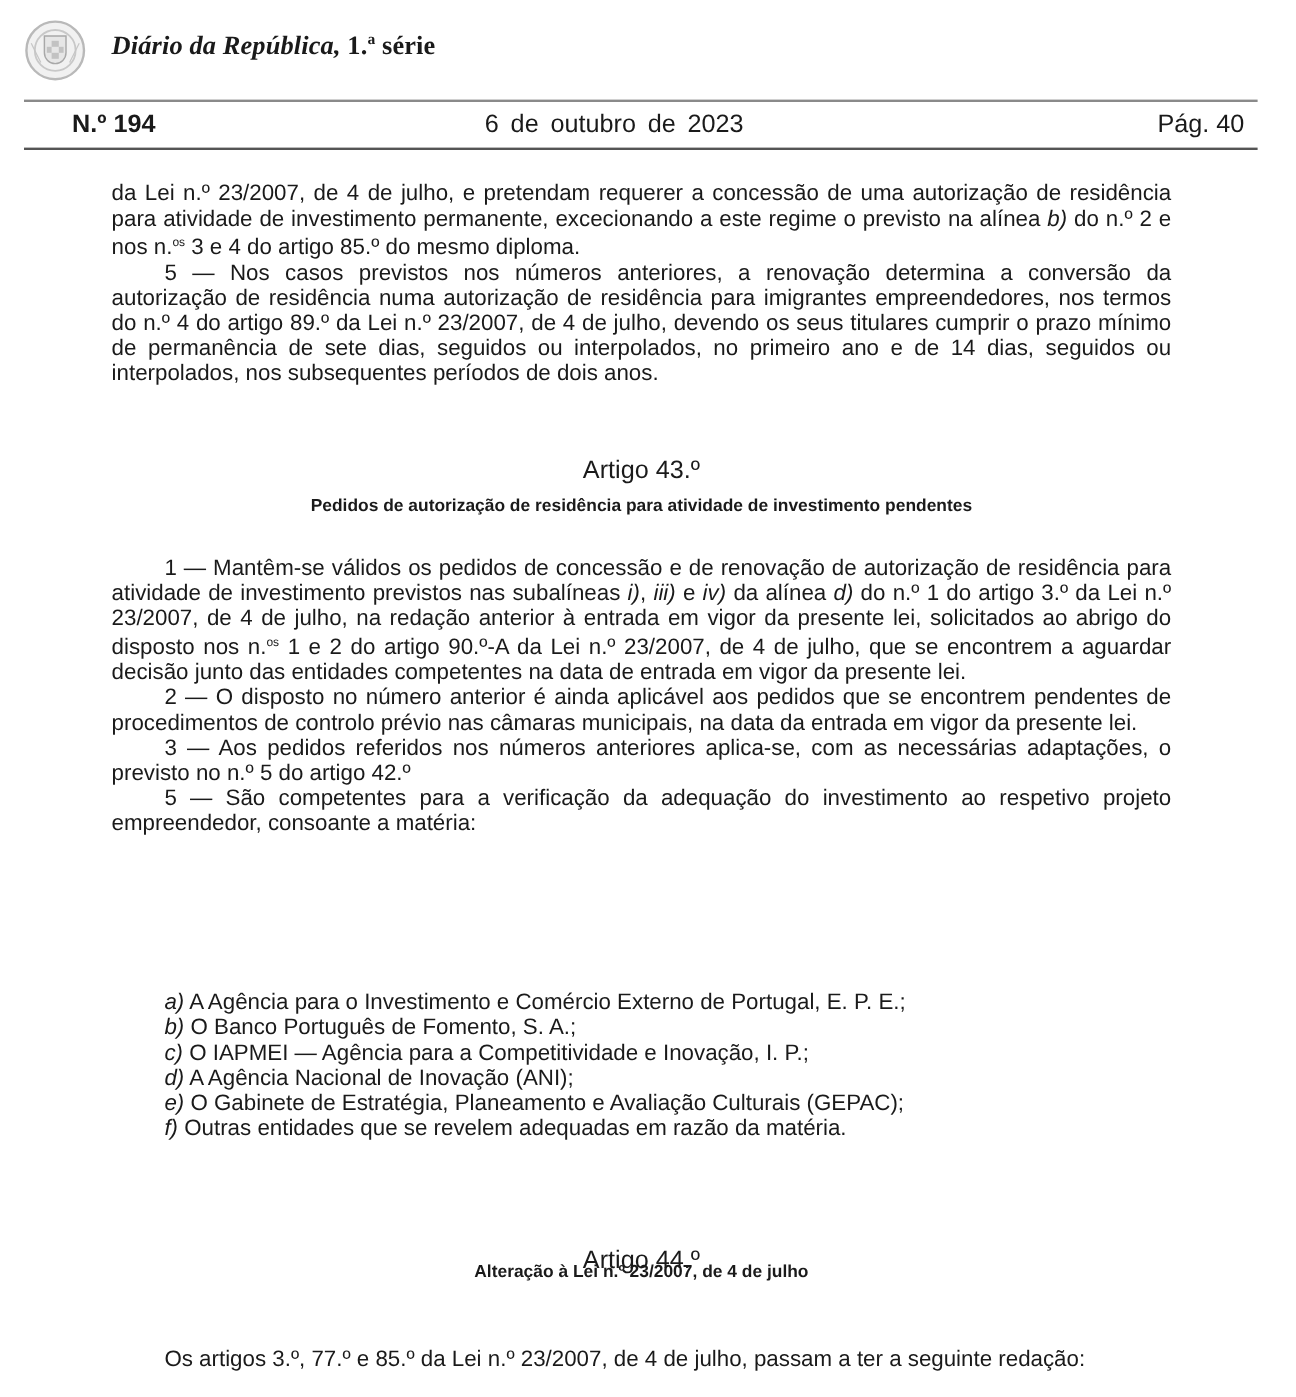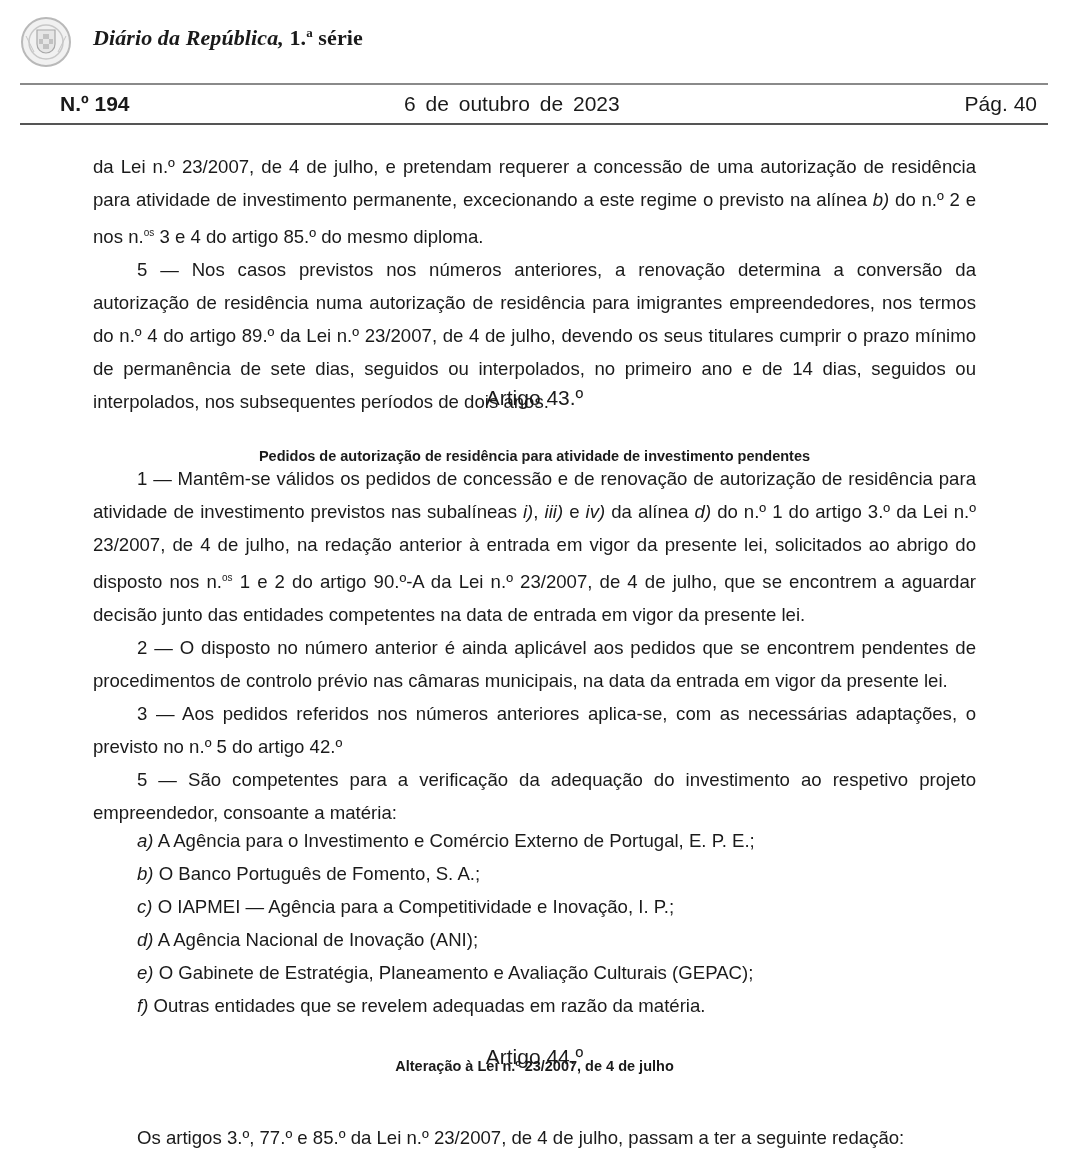--- a/index.html
+++ b/index.html
@@ -17,21 +17,21 @@
   .pub-title sup { font-size: 13px; vertical-align: 8px; }
   .rule { position: absolute; left: 20px; width: 1028px; height: 0; border-top: 2px solid #8a8a8a; }
   .rule.top { top: 83px; }
   .rule.bot { top: 123px; border-top-color: #555; }
   .hdr-row { position: absolute; top: 92px; left: 32px; width: 1005px; height: 26px; font-size: 21px; }
   .hdr-issue { position: absolute; left: 0; font-weight: bold; margin-left: 28px; }
   .hdr-date { position: absolute; left: 372px; word-spacing: 4px; }
   .hdr-page { position: absolute; right: 0; font-weight: normal; padding-left: 32px; }
 
   .body-text {
-    position: absolute; left: 93px; width: 883px; font-size: 18.6px; line-height: 33px;
+    position: absolute; left: 93px; width: 883px; font-size: 18.6px; line-height: 21px;
     text-align: justify;
   }
   .p { margin: 0; }
   .p.ind { text-indent: 44px; }
   .p.last { text-align-last: left; }
   .ctr { text-align: center; }
   .art { font-size: 21px; }
   .art-title { font-size: 14.5px; font-weight: bold; }
   .list { margin: 0; padding-left: 44px; }
   sup.s { font-size: 10px; vertical-align: 7px; }
@@ -64,21 +64,21 @@
   <span class="hdr-page">Pág. 40</span>
 </div>
 <div class="rule bot"></div>
 
 <div class="body-text" style="top:150px;">
   <p class="p last"><span>da Lei n.º 23/2007, de 4 de julho, e pretendam requerer a concessão de uma autorização de residência para atividade de investimento permanente, excecionando a este regime o previsto na alínea </span><i>b)</i><span> do n.º 2 e nos n.</span><sup class="s">os</sup><span> 3 e 4 do artigo 85.º do mesmo diploma.</span></p>
   <p class="p ind last">5 — Nos casos previstos nos números anteriores, a renovação determina a conversão da autorização de residência numa autorização de residência para imigrantes empreendedores, nos termos do n.º 4 do artigo 89.º da Lei n.º 23/2007, de 4 de julho, devendo os seus titulares cumprir o prazo mínimo de permanência de sete dias, seguidos ou interpolados, no primeiro ano e de 14 dias, seguidos ou interpolados, nos subsequentes períodos de dois anos.</p>
 </div>
 
 <div class="body-text ctr art" style="top:381px;">Artigo 43.º</div>
-<div class="body-text ctr art-title" style="top:440px;">Pedidos de autorização de residência para atividade de investimento pendentes</div>
+<div class="body-text ctr art-title" style="top:412px;">Pedidos de autorização de residência para atividade de investimento pendentes</div>
 
 <div class="body-text" style="top:462px;">
   <p class="p ind last"><span>1 — Mantêm-se válidos os pedidos de concessão e de renovação de autorização de residência para atividade de investimento previstos nas subalíneas </span><i>i)</i><span>, </span><i>iii)</i><span> e </span><i>iv)</i><span> da alínea </span><i>d)</i><span> do n.º 1 do artigo 3.º da Lei n.º 23/2007, de 4 de julho, na redação anterior à entrada em vigor da presente lei, solicitados ao abrigo do disposto nos n.</span><sup class="s">os</sup><span> 1 e 2 do artigo 90.º-A da Lei n.º 23/2007, de 4 de julho, que se encontrem a aguardar decisão junto das entidades competentes na data de entrada em vigor da presente lei.</span></p>
   <p class="p ind last">2 — O disposto no número anterior é ainda aplicável aos pedidos que se encontrem pendentes de procedimentos de controlo prévio nas câmaras municipais, na data da entrada em vigor da presente lei.</p>
   <p class="p ind last">3 — Aos pedidos referidos nos números anteriores aplica-se, com as necessárias adaptações, o previsto no n.º 5 do artigo 42.º</p>
   <p class="p ind last">5 — São competentes para a verificação da adequação do investimento ao respetivo projeto empreendedor, consoante a matéria:</p>
 </div>
 
 <div class="body-text" style="top:824px; text-align:left;">
   <div class="list">

